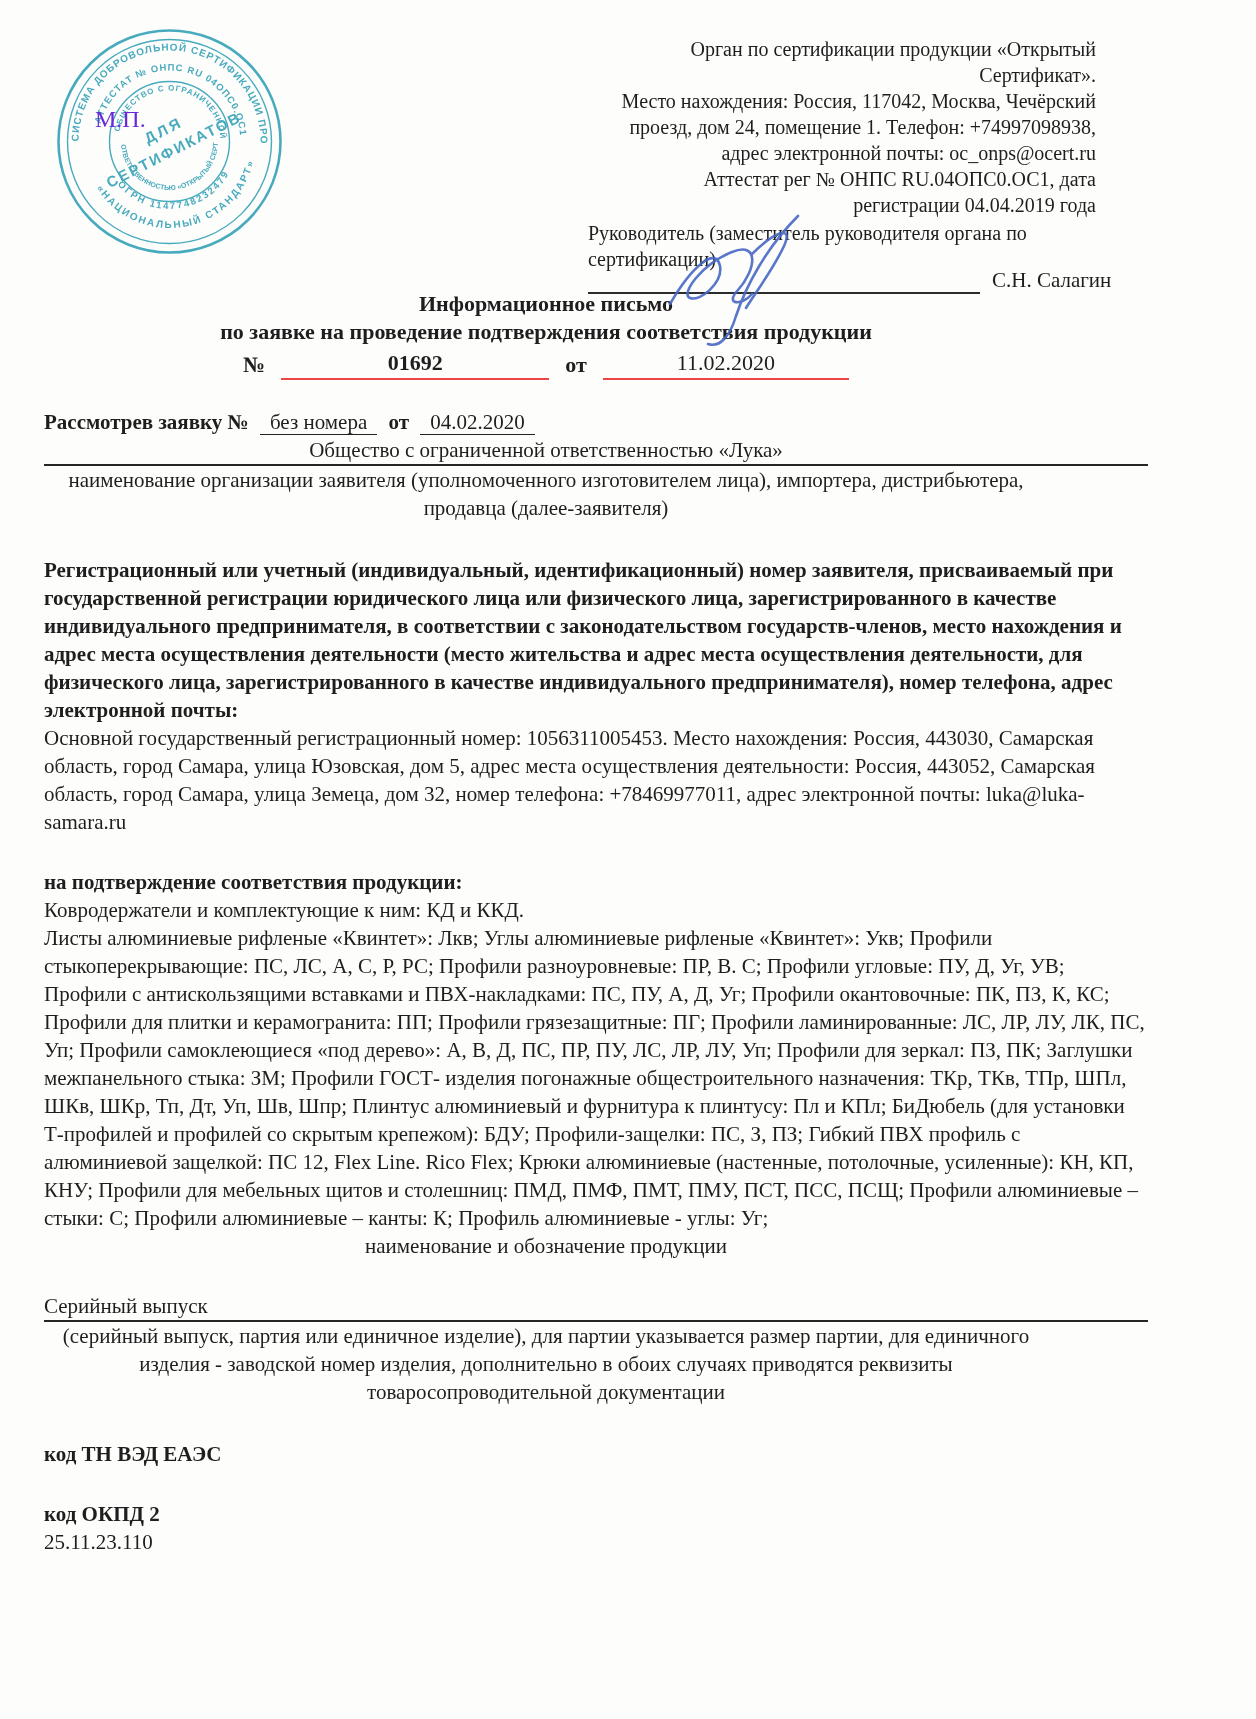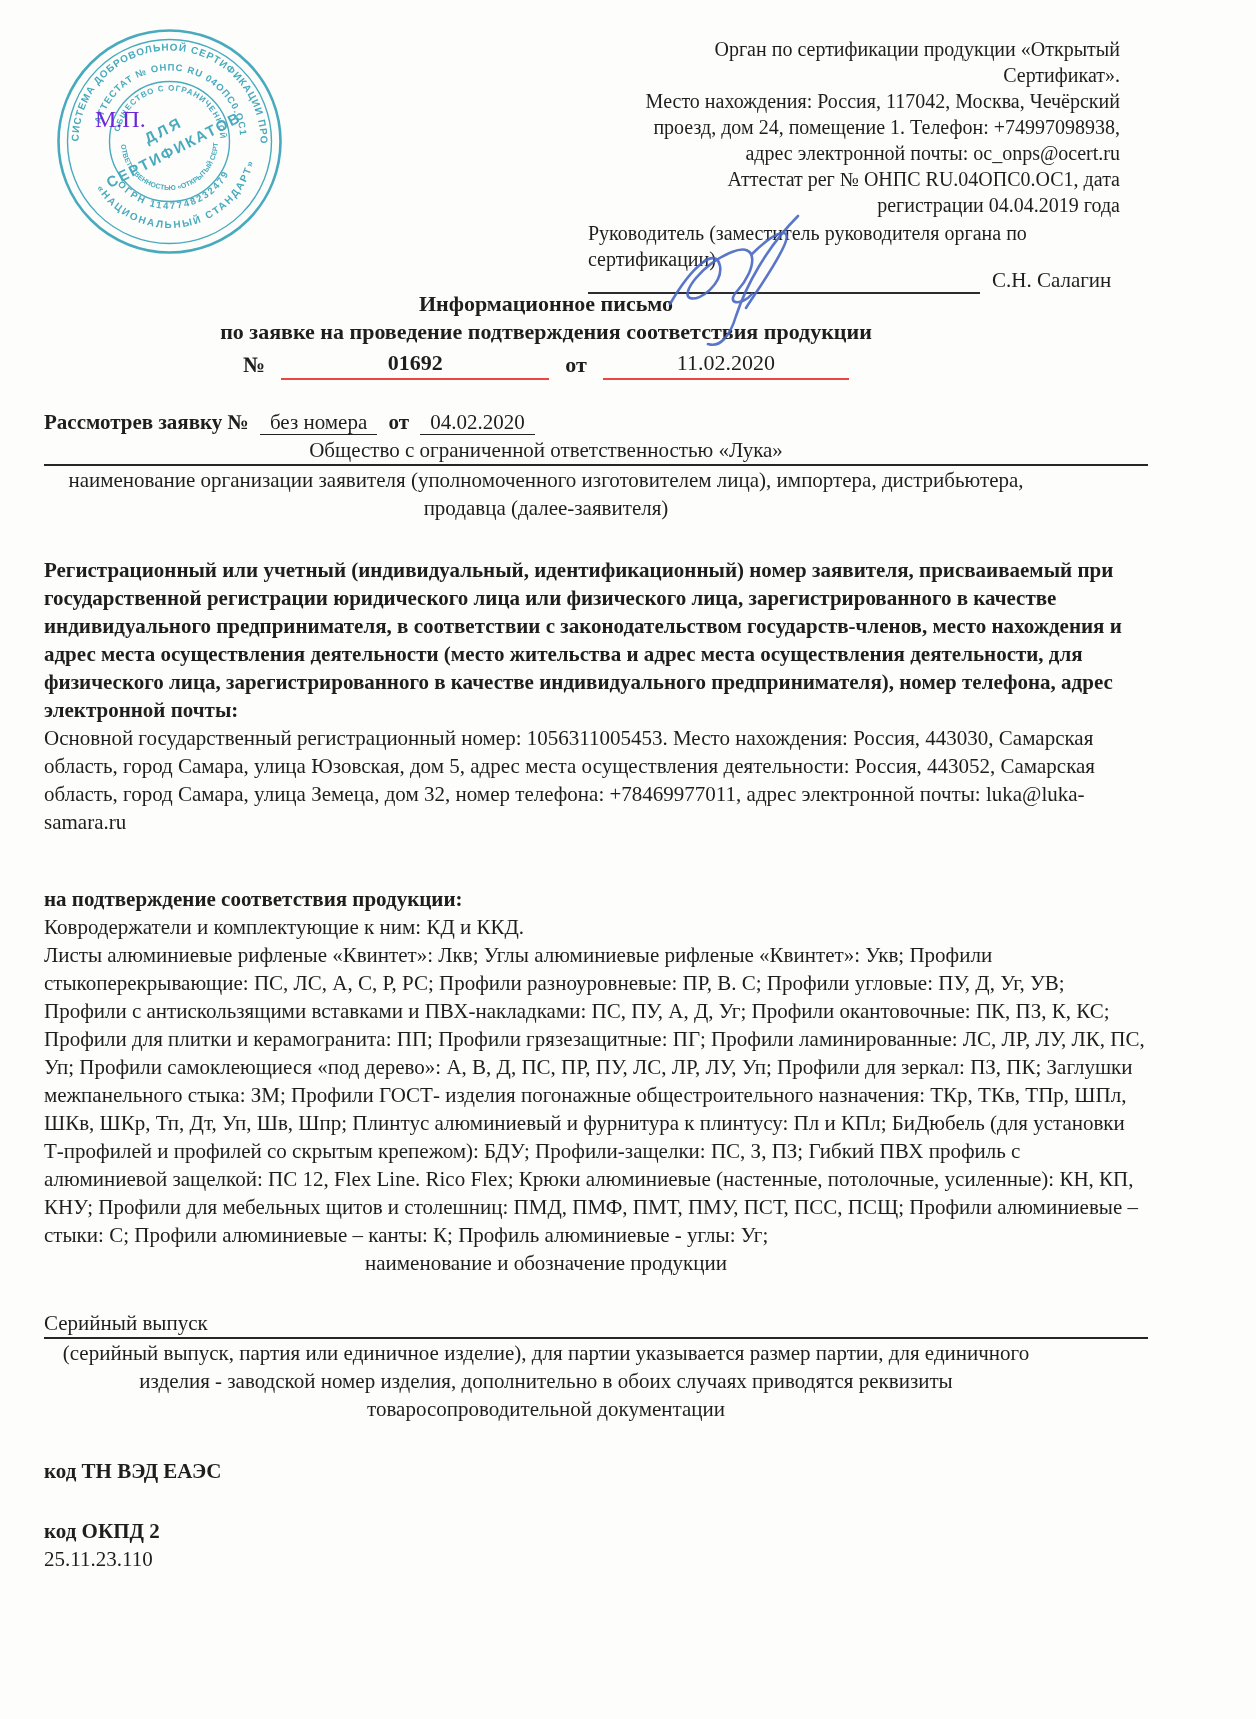--- a/index.html
+++ b/index.html
@@ -10,21 +10,21 @@
     font-family:"Liberation Serif","DejaVu Serif",serif;
     color:#1e1e1e;
     overflow:hidden;
   }
   
   .top{position:relative;height:290px;}
   .stamp{position:absolute;left:52px;top:24px;width:235px;height:235px;opacity:.88;}
   .stamp text{fill:#2f9fb5;font-family:"Liberation Sans",sans-serif;font-weight:bold;}
   .mp{position:absolute;left:95px;top:106px;font-size:24px;color:#6d28d9;}
   .cert-block{
-    position:absolute;left:634px;top:36px;width:486px;
+    position:absolute;left:610px;top:36px;width:486px;
     text-align:right;font-size:20px;line-height:26px;
   }
   .role{position:absolute;left:588px;top:220px;width:440px;font-size:20px;line-height:26px;text-align:left;}
   .sig-line{position:absolute;left:588px;top:274px;width:392px;height:18px;border-bottom:2px solid #2c2c2c;}
   .sig-name{position:absolute;left:992px;top:268px;font-size:21px;}
   .sig-ink{position:absolute;left:648px;top:208px;width:240px;height:150px;z-index:4;pointer-events:none;}
   
   .content{padding-left:44px;width:1104px;font-size:21px;line-height:28px;}
   .b{font-weight:bold;}
   .center-narrow{width:1004px;text-align:center;}
@@ -34,21 +34,21 @@
   .fill{display:inline-block;border-bottom:2px solid #ef4444;text-align:center;}
   .w268{width:268px;}
   .w246{width:246px;}
   .reviewed{margin-top:28px;}
   .reviewed .b{margin-right:6px;}
   .u{border-bottom:1.5px solid #222;padding:0 10px;margin-right:6px;}
   .ruled{width:1104px;border-bottom:2px solid #262626;line-height:28px;}
   .caption{line-height:28px;}
   .reg-head{margin:34px 0 0 0;}
   .reg-details{margin:0;}
-  .prod{margin-top:49px;}
+  .prod{margin-top:32px;}
   p{margin:0;}
   .serial-block{margin-top:32px;}
   .code1{margin-top:34px;}
   .code2{margin-top:32px;}
 </style>
 </head>
 <body>
 
 <div class="page">
 

